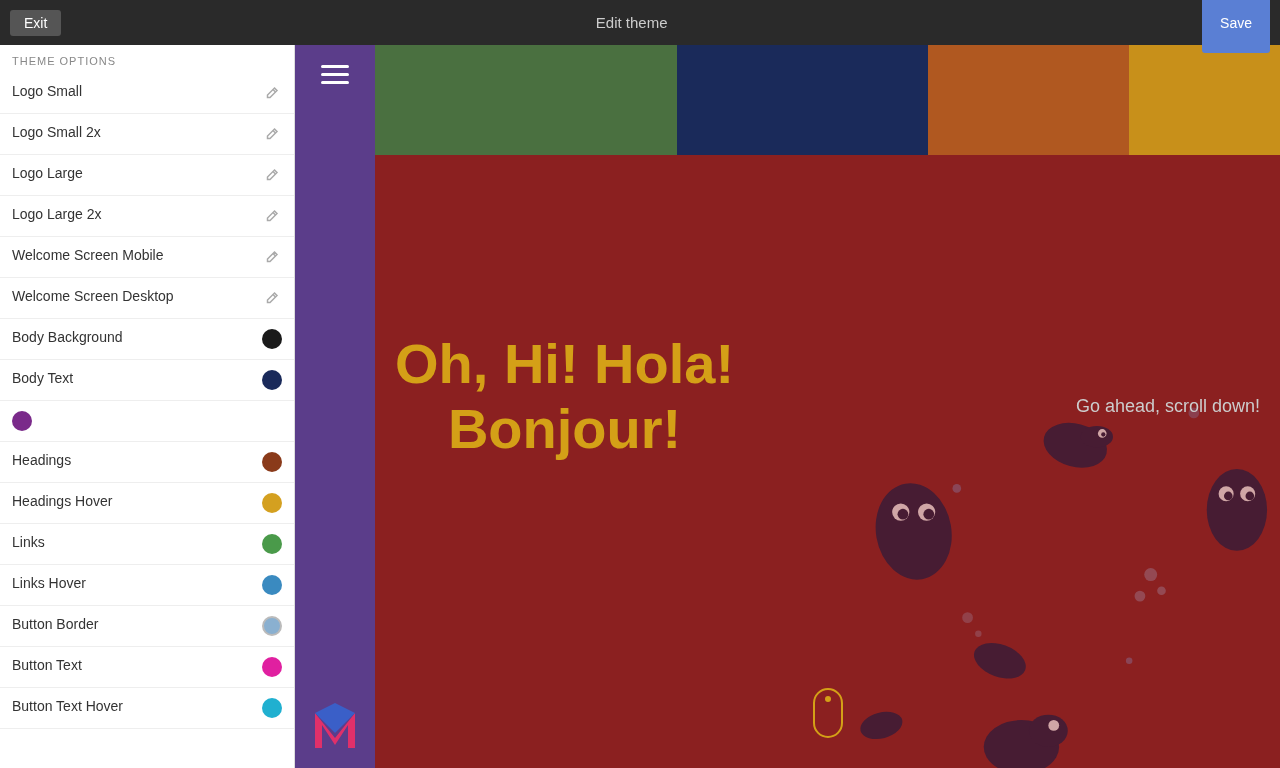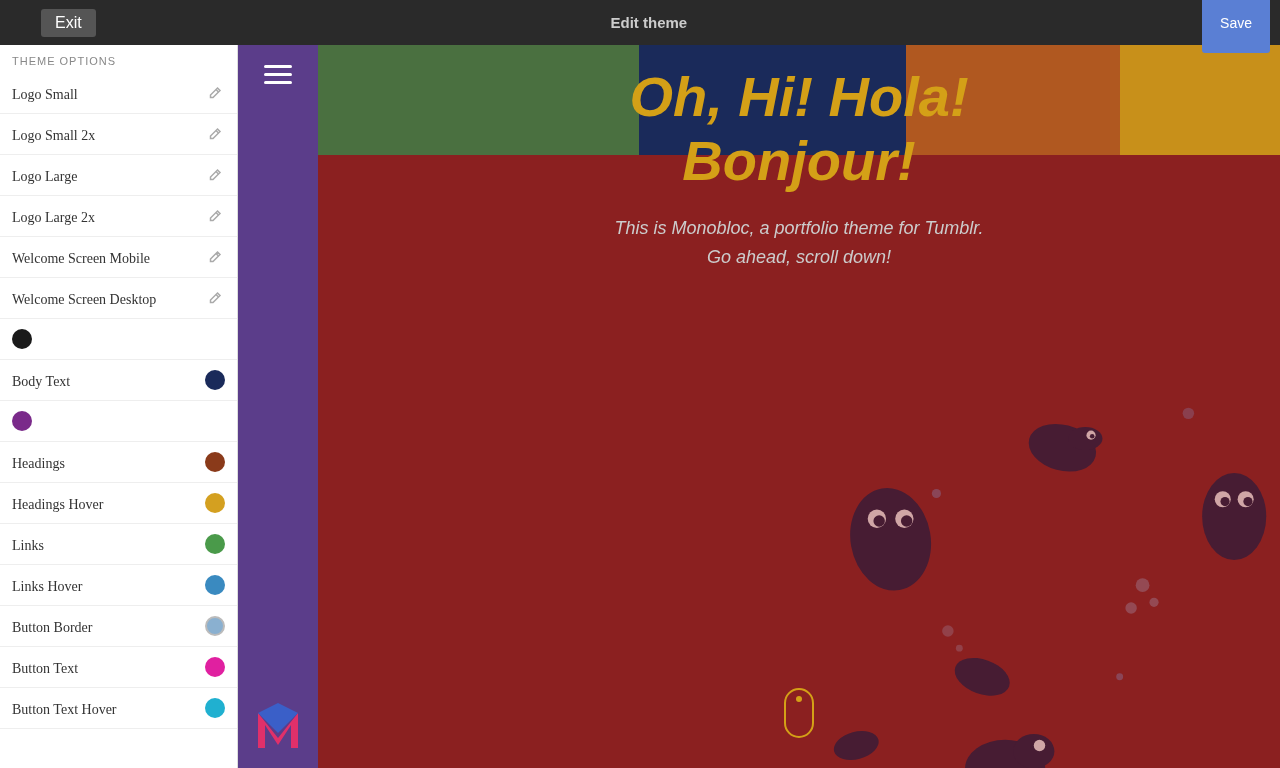--- a/index.html
+++ b/index.html
@@ -14,74 +14,72 @@
       padding: 0 10px;
       gap: 10px;
       flex-shrink: 0;
       z-index: 10;
     }
     #topbar .exit-btn {
       background: #555;
       color: #fff;
       border: none;
       padding: 5px 14px;
-      font-size: 16px;
+      font-size: 14px;
       cursor: pointer;
       border-radius: 3px;
-      margin-left: 31px;
     }
     #topbar .title {
       flex: 1;
       text-align: center;
       color: #ccc;
       font-size: 15px;
-      font-weight: bold;
+      font-weight: normal;
     }
     #topbar .save-btn {
       background: #5a7fd4;
       color: #fff;
       border: none;
       padding: 22px 18px;
       font-size: 14px;
       cursor: pointer;
       border-radius: 3px;
     }
 
     
     #main {
       display: flex;
       flex: 1;
       overflow: hidden;
     }
 
     
     #sidebar {
-      width: 238px;
+      width: 295px;
       flex-shrink: 0;
       background: #fff;
       overflow-y: auto;
       border-right: 1px solid #ddd;
     }
     .theme-options-label {
       padding: 10px 12px 6px;
       font-size: 11px;
       color: #888;
       letter-spacing: 1px;
       text-transform: uppercase;
     }
     .sidebar-item {
       display: flex;
-      align-items: flex-end;
+      align-items: flex-start;
       justify-content: space-between;
       padding: 10px 12px;
       border-bottom: 1px solid #eee;
       font-size: 14px;
       color: #333;
       cursor: pointer;
-      font-family: Liberation Serif, serif;
     }
     .sidebar-item .item-label { flex: 1; }
     .sidebar-item .item-icon {
       width: 20px;
       height: 20px;
       display: flex;
       align-items: center;
       justify-content: center;
       color: #aaa;
       font-size: 14px;
@@ -127,26 +125,25 @@
     }
 
     
     .preview-content {
       position: absolute;
       top: 0;
       left: 0;
       right: 0;
       bottom: 0;
       display: flex;
-      flex-direction: column;
+      flex-direction: row;
       align-items: center;
-      justify-content: flex-start;
+      justify-content: space-between;
       text-align: center;
       padding: 20px;
-      font-style: italic;
     }
     .preview-heading {
       font-size: 56px;
       font-weight: bold;
       color: #d4a017;
       line-height: 1.15;
       margin-bottom: 20px;
     }
     .preview-subtext {
       font-size: 18px;
@@ -277,20 +274,21 @@
         <div class="sidebar-item">
           <span class="item-label">Welcome Screen Desktop</span>
           <span class="item-icon">
             <svg width="14" height="14" viewBox="0 0 14 14" fill="none" xmlns="http://www.w3.org/2000/svg">
               <path d="M9.5 2L12 4.5L5 11.5H2.5V9L9.5 2Z" stroke="#aaa" stroke-width="1.5" fill="none"></path>
               <path d="M8 3.5L10.5 6" stroke="#aaa" stroke-width="1.5"></path>
             </svg>
           </span>
         </div>
         <div class="sidebar-item">
+          <span class="item-label">Body Background</span>
           <span class="color-dot" style="background: rgb(26, 26, 26);"></span>
         </div>
         <div class="sidebar-item">
           <span class="item-label">Body Text</span>
           <span class="color-dot" style="background: rgb(26, 42, 90);"></span>
         </div>
         <div class="sidebar-item">
           <span class="color-dot" style="background: rgb(122, 42, 138);"></span>
         </div>
         <div class="sidebar-item">
@@ -383,21 +381,20 @@
       <circle cx="700" cy="620" r="3" fill="#8888bb" opacity="0.6"></circle>
       <circle cx="760" cy="390" r="5" fill="#8888bb" opacity="0.5"></circle>
     </svg>
 
     <div class="preview-content">
       <div class="preview-heading">
         <div>Oh, Hi! Hola!</div>
         <div>Bonjour!</div>
       </div>
       <div class="preview-subtext">
-        <div>This is Monobloc, a portfolio theme for Tumblr.</div>
         <div>Go ahead, scroll down!</div>
       </div>
     </div>
 
     <div class="scroll-indicator">
       <div class="scroll-dot"></div>
     </div>
 
   </div>
 </div>

